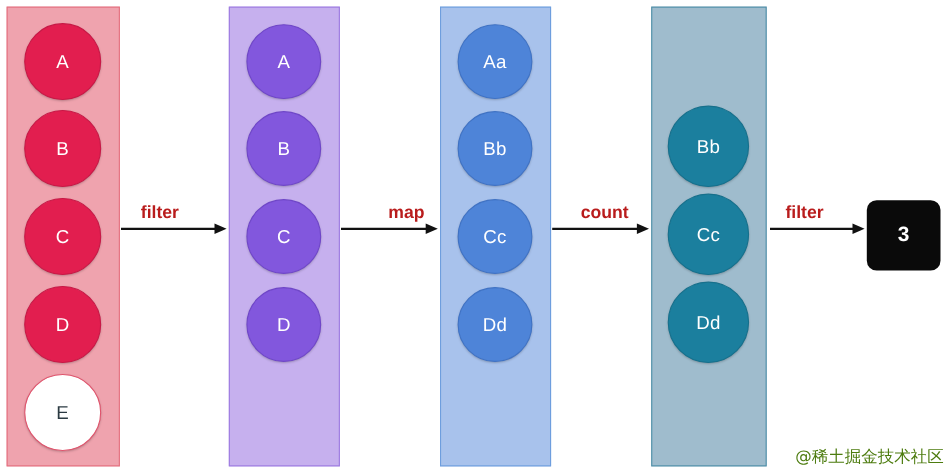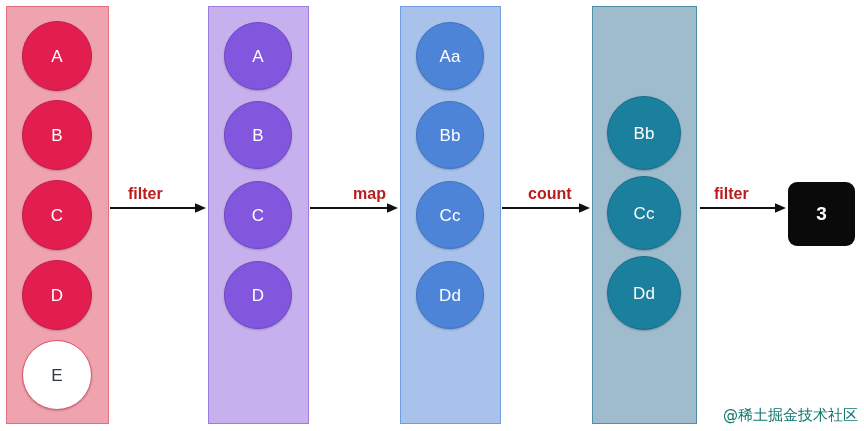--- a/index.html
+++ b/index.html
@@ -73,21 +73,21 @@
     font-weight: bold;
     box-sizing: border-box;
   }
 
   
   .watermark {
     position: absolute;
     right: 6px;
     bottom: 6px;
     font-size: 15px;
-    color: #0f766e;
+    color: #4d7c0f;
     font-family: "DejaVu Sans", sans-serif;
     white-space: nowrap;
     user-select: none;
   }
 </style>
 </head>
 <body>
 
 <div id="stage">
     <div class="panel" style="left: 6px; top: 6px; width: 103px; height: 418px; background: rgb(239, 163, 174); border: 1px solid rgb(228, 112, 127);"></div>

